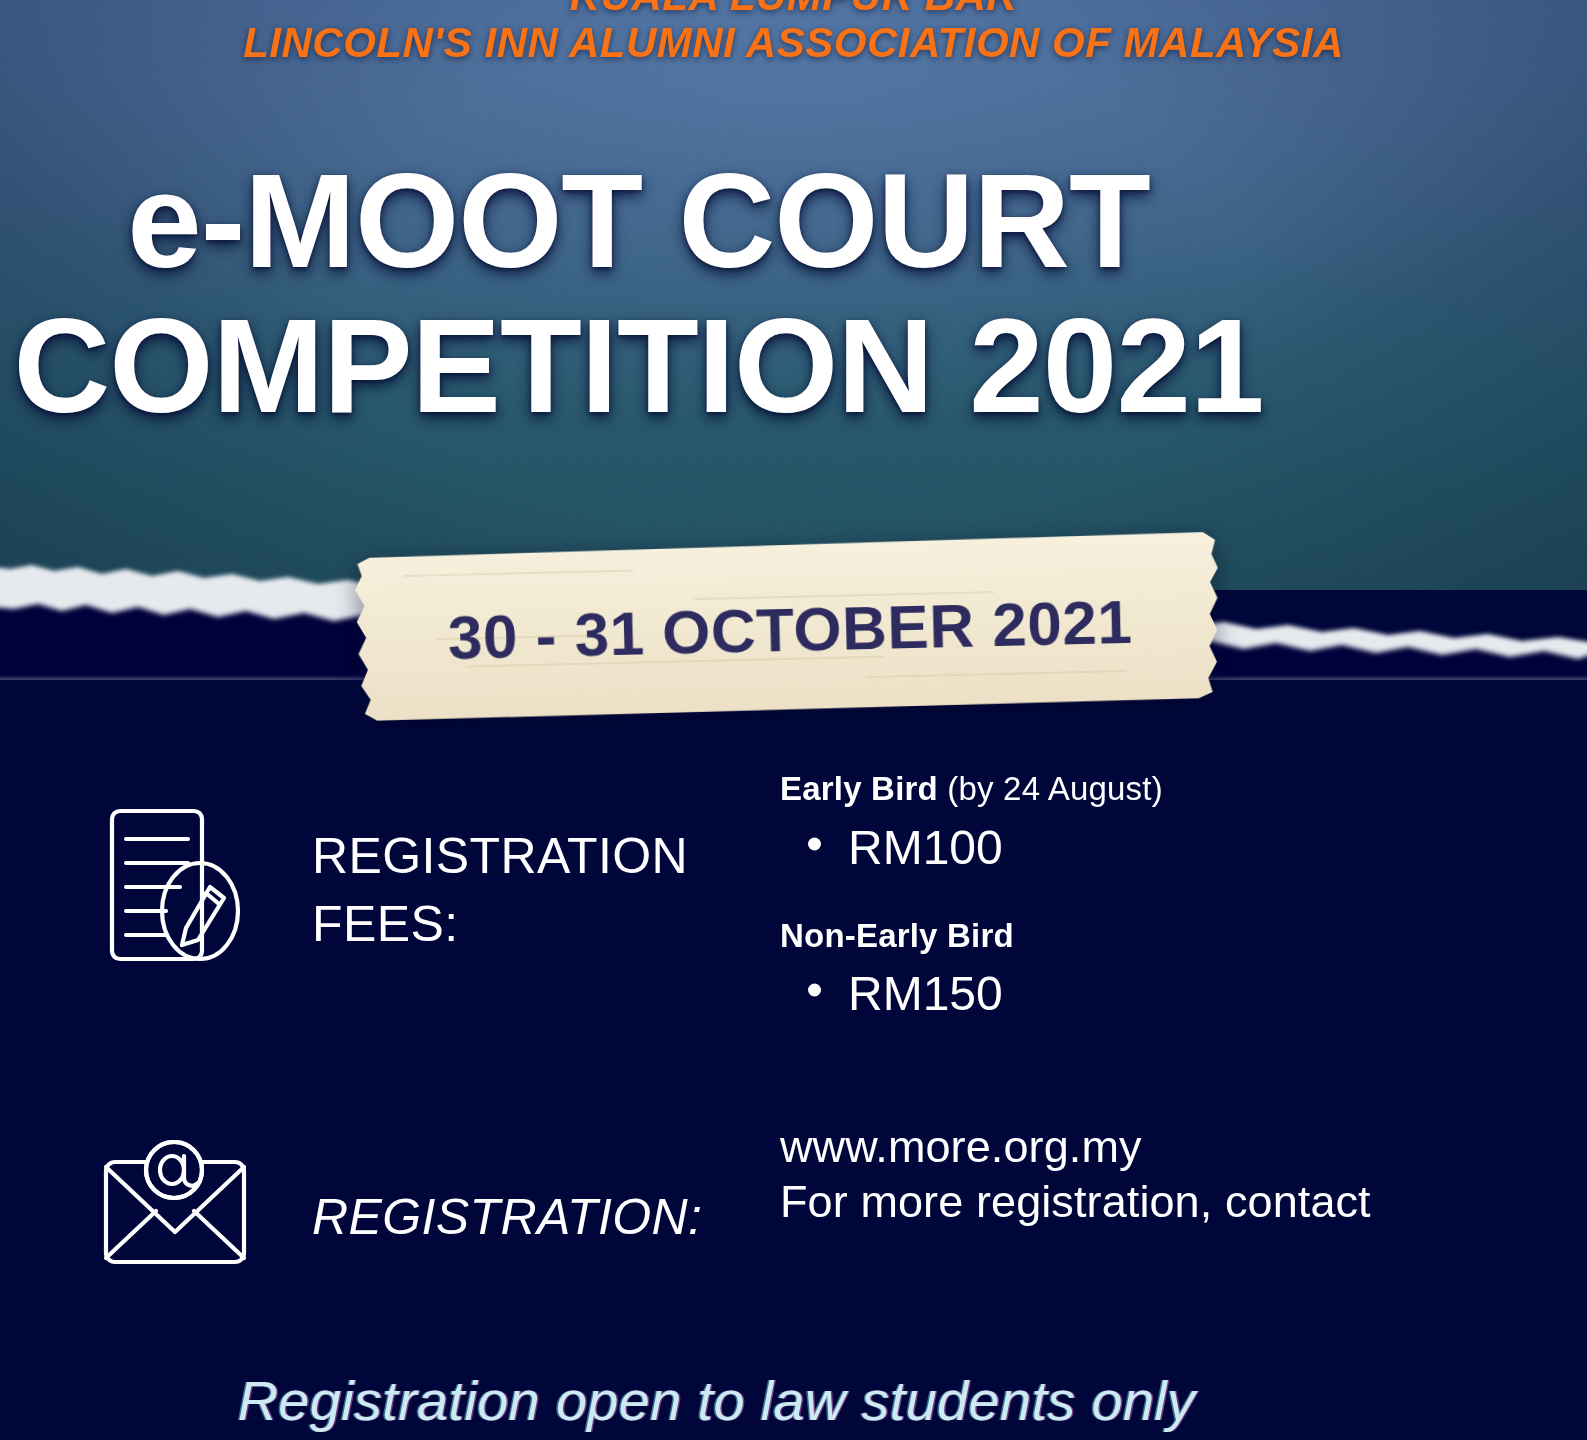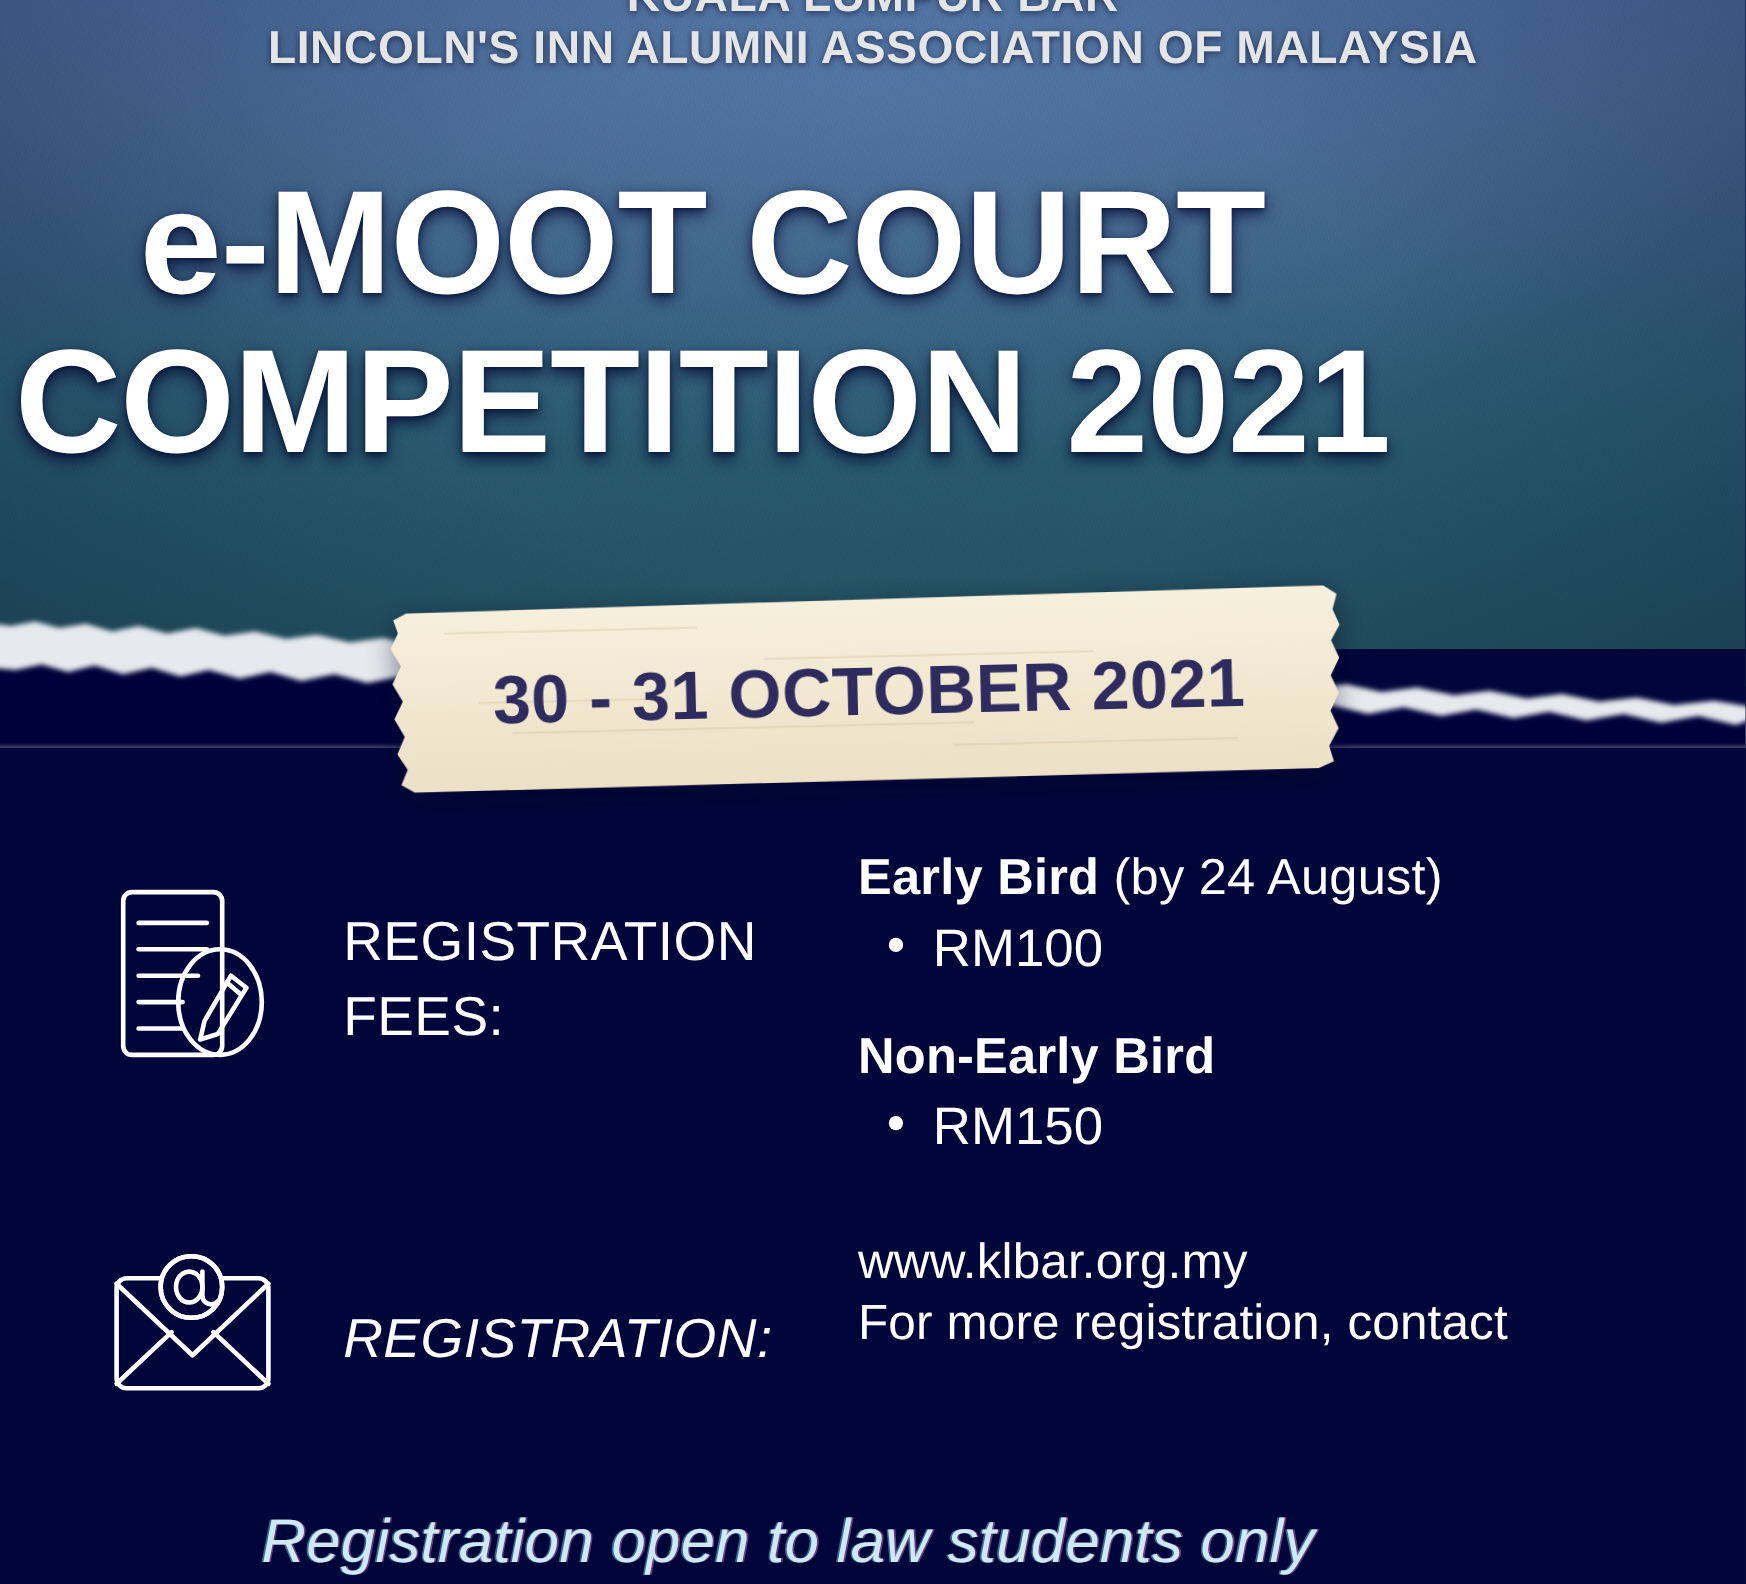--- a/index.html
+++ b/index.html
@@ -63,26 +63,27 @@
   .torn svg{ display:block; width:100%; height:100%; }
 
   
   .org-block{
     position:absolute; left:0; top:-28px;
     width:1587px;
     text-align:center;
     z-index:6;
   }
   .org-line{
-    color:#e5e5e5;
+    color:#f97316;
     font-weight:bold;
     font-stretch:condensed;
     letter-spacing:.5px;
     line-height:1.12;
     text-shadow:0 2px 6px rgba(0,8,40,.55);
+    font-style:italic;
   }
   .org-line-1{ font-size:42px; }
   .org-line-2{ font-size:42px; }
 
   
   .title-block{
     position:absolute; left:0; top:155px;
     width:1277px;
     text-align:center;
     z-index:6;
@@ -159,21 +160,21 @@
     left:780px;
     color:#ffffff;
     z-index:6;
   }
   .detail-fees{ top:770px; width:700px; }
   .detail-reg { top:1120px; width:720px; }
 
   .fee-group{ margin-bottom:40px; }
   .fee-group:last-child{ margin-bottom:0;margin-top:30px; }
   .fee-head{
-    font-size:46px;
+    font-size:33px;
     line-height:1.18;
     letter-spacing:.2px;
     white-space:nowrap;
   }
   .fee-head .strong{ font-weight:bold; }
   .fee-head .light{ font-weight:normal; }
   .fee-item{
     font-size:48px;
     line-height:1.2;
     margin-top:10px;
@@ -336,19 +337,19 @@
         <circle cx="74" cy="30" r="28" fill="#00063a"></circle>
         <circle cx="74" cy="30" r="28"></circle>
         <ellipse cx="72" cy="30" rx="12" ry="14"></ellipse>
         <path d="M84 16 v22 a8 8 0 0 0 14 5"></path>
       </svg>
     </div>
     <div class="label-cell">REGISTRATION:</div>
   </div>
 
   <div class="detail detail-reg">
-    <div class="contact-line">www.klbar.org.my</div>
+    <div class="contact-line">www.more.org.my</div>
     <div class="contact-line">For more registration, contact</div>
   </div>
 
   <div class="footer-note">Registration open to law students only</div>
 
 </div>
 
 </body></html>

